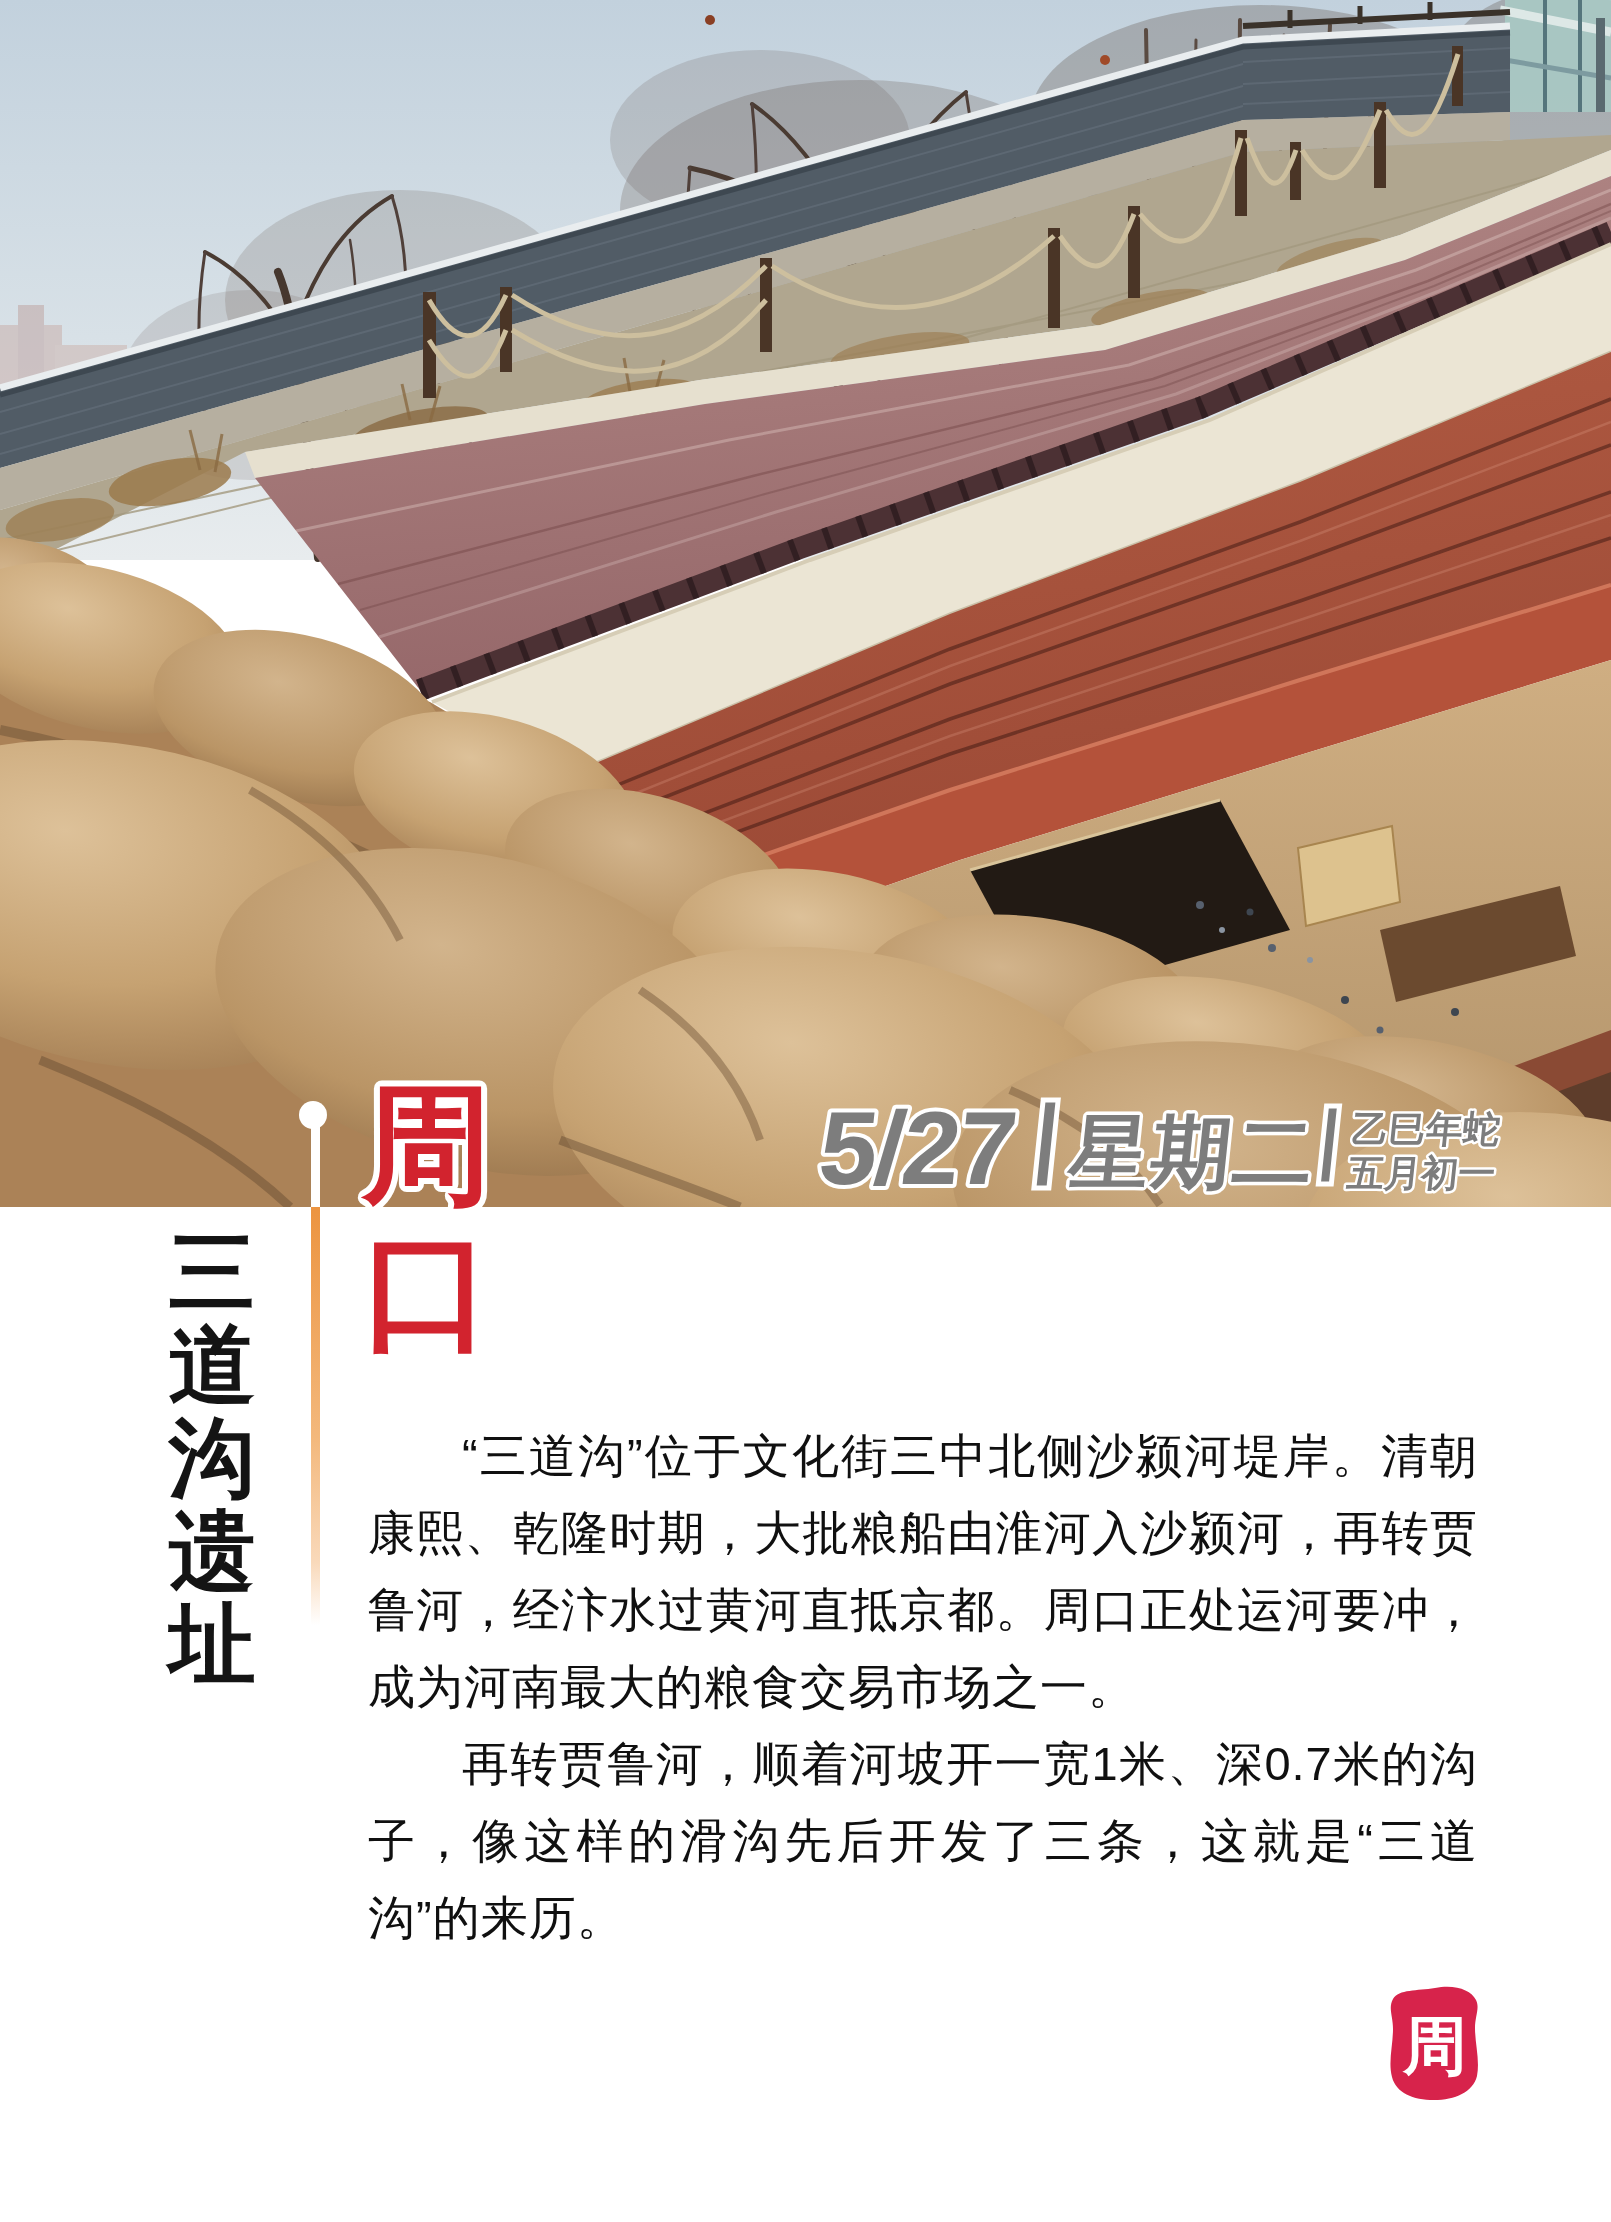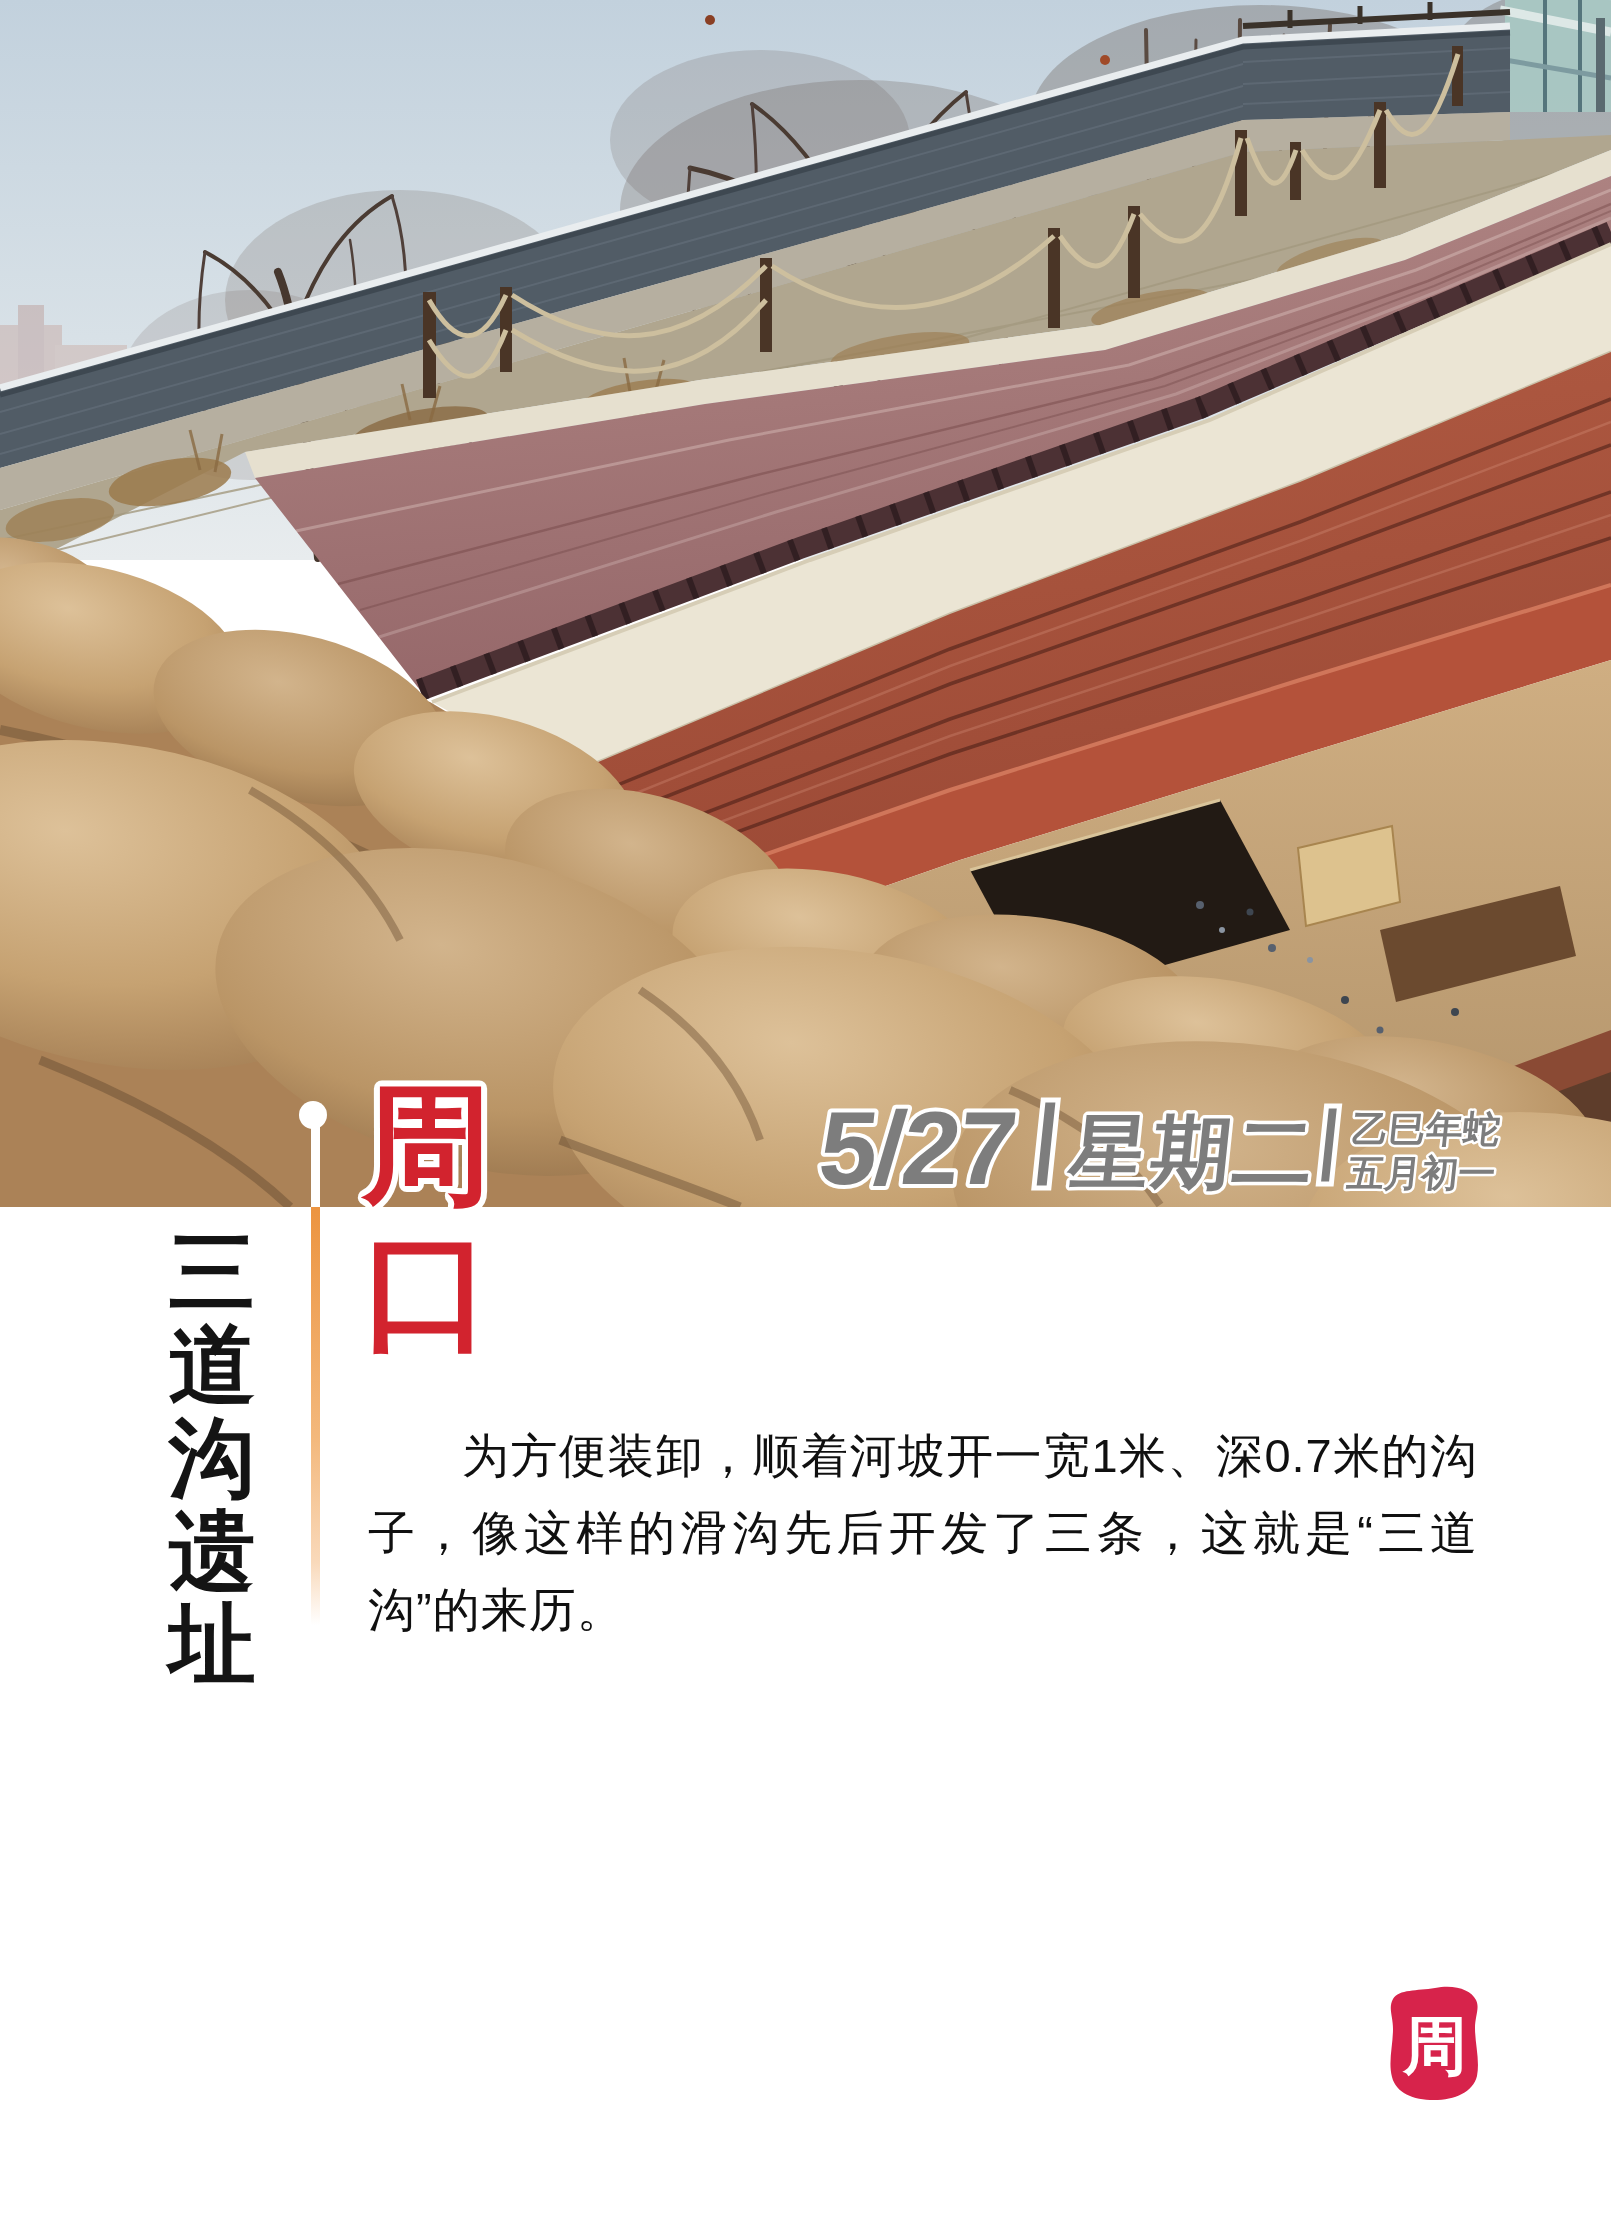--- a/index.html
+++ b/index.html
@@ -294,21 +294,22 @@
 
   <div class="site-title">
     <div class="ch">三</div>
     <div class="ch">道</div>
     <div class="ch">沟</div>
     <div class="ch">遗</div>
     <div class="ch">址</div>
   </div>
 
   <div class="article">
-    <p>为方便装卸，顺着河坡开一宽1米、深0.7米的沟子，像这样的滑沟先后开发了三条，这就是“三道沟”的来历。</p>
+    <p>“三道沟”位于文化街三中北侧沙颍河堤岸。清朝康熙、乾隆时期，大批粮船由淮河入沙颍河，再转贾鲁河，经汴水过黄河直抵京都。周口正处运河要冲，成为河南最大的粮食交易市场之一。</p>
+    <p>再转贾鲁河，顺着河坡开一宽1米、深0.7米的沟子，像这样的滑沟先后开发了三条，这就是“三道沟”的来历。</p>
   </div>
 
   <svg class="seal-svg" viewBox="0 0 104 122">
     <path d="M52,6 C72,2 88,8 93,18 C97,26 92,34 92,46 C92,62 97,78 94,94 C90,110 72,118 51,118
              C30,118 13,111 9,95 C5,80 10,63 10,47 C10,34 5,26 10,17 C16,7 34,9 52,6 Z" fill="#d7234b"></path>
     <text class="seal-char" x="52" y="86" font-size="64" text-anchor="middle" fill="#ffffff">周</text>
   </svg>
 
 </div>
 

